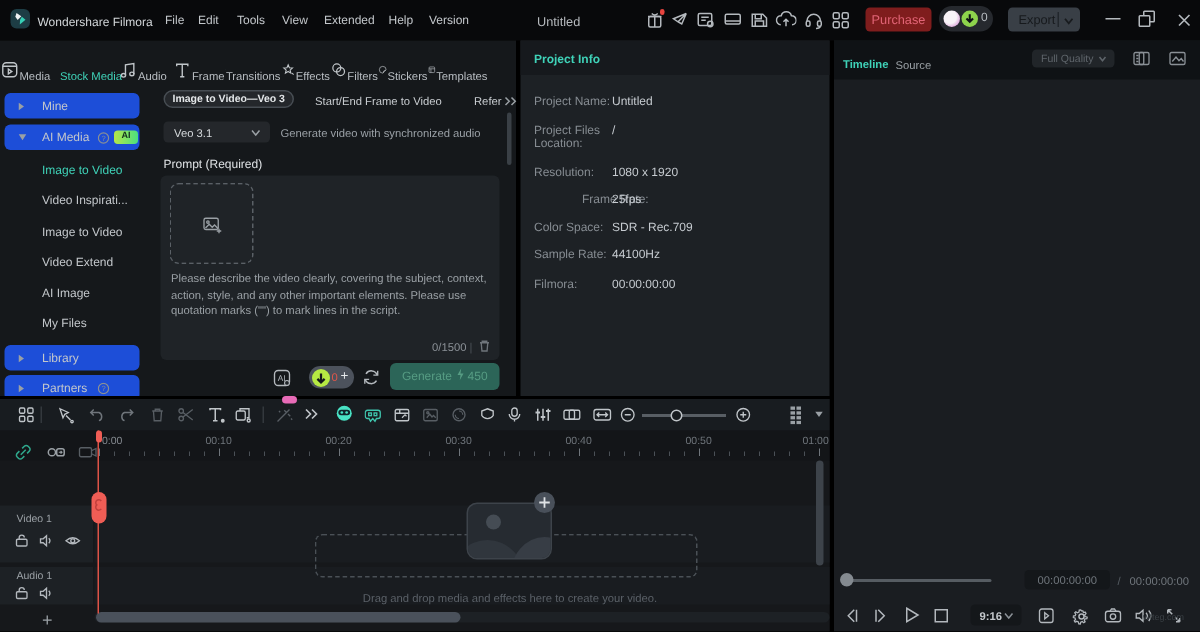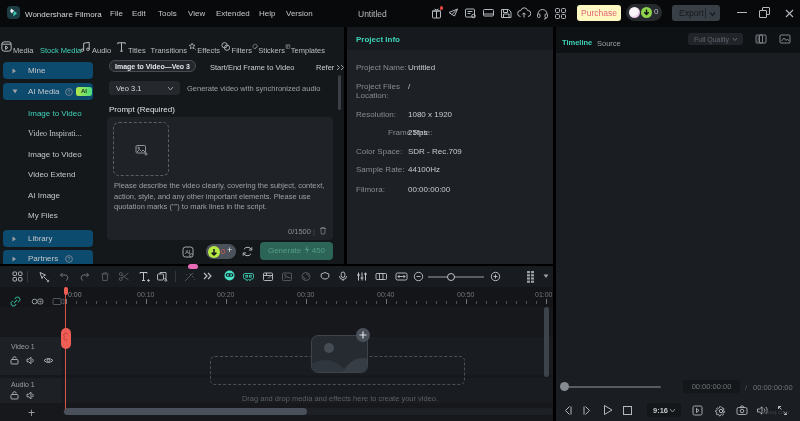--- a/index.html
+++ b/index.html
@@ -6,21 +6,21 @@
 html,body { width:800px; height:421px; overflow:hidden; background:#000; font-family:"Liberation Sans",sans-serif; }
 .abs { position:absolute; }
 body { position:relative; }
 svg { display:block; }
 .tab { display:flex; flex-direction:row; align-items:flex-end; color:#b9bec3; font-size:7.5px; padding-top:2px; }
 .tab svg { width:13px; height:13px; margin-bottom:2px; }
 .tab .s { stroke:#c0c5c9; stroke-width:1; fill:none; }
 .tab.act { color:#3fd2b8; }
 .tab.act .s { stroke:#3fd2b8; }
 .tab span { white-space:nowrap; }
-.sbrow { position:absolute; left:3px; width:90px; height:17px; background:#0c4a6e; border-radius:4px; color:#c3c7cb; font-size:8px; line-height:17px; }
+.sbrow { position:absolute; left:3px; width:90px; height:17px; background:#1d4ed8; border-radius:4px; color:#c3c7cb; font-size:8px; line-height:17px; }
 .sbrow .arr { position:absolute; left:9px; top:6px; }
 .sbrow .lbl { position:absolute; left:25px; }
 .sbitem { position:absolute; left:28px; font-size:8px; color:#c3c7cb; white-space:nowrap; }
 .pirow { position:absolute; left:9px; font-size:8px; color:#868c92; }
 .pival { position:absolute; left:61px; font-size:8px; color:#c6cbd0; }
 </style>
 </head>
 <body>
 
 <div class="abs" id="titlebar" style="left:0;top:0;width:800px;height:27px;background:#08090b;"></div>
@@ -89,21 +89,21 @@
     </svg>
   <svg width="13" height="16" viewBox="0 0 13 16">
       <g stroke="#b4b9be" stroke-width="1" fill="none">
         <rect x="1.5" y="3.5" width="4" height="4" rx="1"></rect>
         <rect x="7.5" y="3.5" width="4" height="4" rx="1"></rect>
         <rect x="1.5" y="9.5" width="4" height="4" rx="1"></rect>
         <rect x="7.5" y="9.5" width="4" height="4" rx="1"></rect>
       </g>
     </svg>
 </div>
-<div class="abs" style="left:577px;top:5px;width:44px;height:16px;background:#fef9c3;border-radius:3px;color:#e26476;font-size:8.5px;text-align:center;line-height:16px;">Purchase</div>
+<div class="abs" style="left:577px;top:5px;width:44px;height:16px;background:#7f1d1d;border-radius:3px;color:#e26476;font-size:8.5px;text-align:center;line-height:16px;">Purchase</div>
 <div class="abs" style="left:626px;top:4px;width:36px;height:17px;background:#26292e;border-radius:9px;">
   <div class="abs" style="left:3px;top:3px;width:11px;height:11px;border-radius:50%;background:radial-gradient(circle at 40% 40%, #f8f3f7 45%, #e3b7e0 70%, #9a88d8);"></div>
   <div class="abs" style="left:15px;top:3px;width:11px;height:11px;border-radius:50%;background:#8ed34c;">
     <svg width="11" height="11" viewBox="0 0 11 11">
         <path d="M5.5 2.5 v5 M3.3 5.3 l2.2 2.2 2.2-2.2" stroke="#101316" stroke-width="1.4" fill="none"></path>
       </svg>
   </div>
   <div class="abs" style="left:28px;top:3px;font-size:8px;color:#b8bdc2;">0</div>
 </div>
 <div class="abs" style="left:672px;top:5px;width:48px;height:16px;background:#393f46;border-radius:3px;color:#16191c;font-size:8.5px;">
@@ -151,21 +151,21 @@
         </g>
       </svg>
       <span>Audio</span>
     </div>
   <div class="tab" style="width:35px">
       <svg viewBox="0 0 14 14">
         <g class="s">
           <path d="M3 4.5 V3 h8 v1.5 M7 3 v9 M5.5 12 h3"></path>
         </g>
       </svg>
-      <span>Titles</span>
+      <span>Frame</span>
     </div>
   <div class="tab" style="width:37px">
       <svg viewBox="0 0 14 14">
         <g class="s">
           <rect x="2" y="3" width="10" height="8.5" rx="1.5"></rect>
           <path d="M5.5 5.5 L8.5 7.2 L5.5 9 Z"></path>
         </g>
       </svg>
       <span>Transitions</span>
     </div>
@@ -217,21 +217,21 @@
         <path d="M0.5 0.5 L5.5 0.5 L3 4.5 Z" fill="#9aa0a5"></path>
       </svg>
     <span class="lbl">AI Media</span>
     <svg style="position:absolute;left:62px;top:5px;" width="8" height="8" viewBox="0 0 8 8">
         <circle cx="4" cy="4" r="3.4" fill="none" stroke="#8a9096" stroke-width="0.8"></circle>
         <text x="4" y="5.8" font-size="5" fill="#8a9096" text-anchor="middle">?</text>
       </svg>
     <div style="position:absolute;left:73px;top:4px;width:16px;height:9px;border-radius:2.5px;background:linear-gradient(90deg,#b4e84a,#4ade80);color:#14301e;font-size:6px;font-weight:bold;text-align:center;line-height:9px;">AI</div>
   </div>
   <div class="sbitem" style="top:52px;color:#3fd2b8;">Image to Video</div>
-  <div class="sbitem" style="top:72px;font-family:Liberation Serif, serif;">Video Inspirati...</div>
+  <div class="sbitem" style="top:72px;">Video Inspirati...</div>
   <div class="sbitem" style="top:93px;">Image to Video</div>
   <div class="sbitem" style="top:113px;">Video Extend</div>
   <div class="sbitem" style="top:134px;">AI Image</div>
   <div class="sbitem" style="top:154px;">My Files</div>
   <div class="sbrow" style="top:173px;">
     <svg class="arr" width="5" height="6" viewBox="0 0 5 6">
         <path d="M0.5 0.5 L4 3 L0.5 5.5 Z" fill="#9aa0a5"></path>
       </svg>
     <span class="lbl">Library</span>
   </div>

